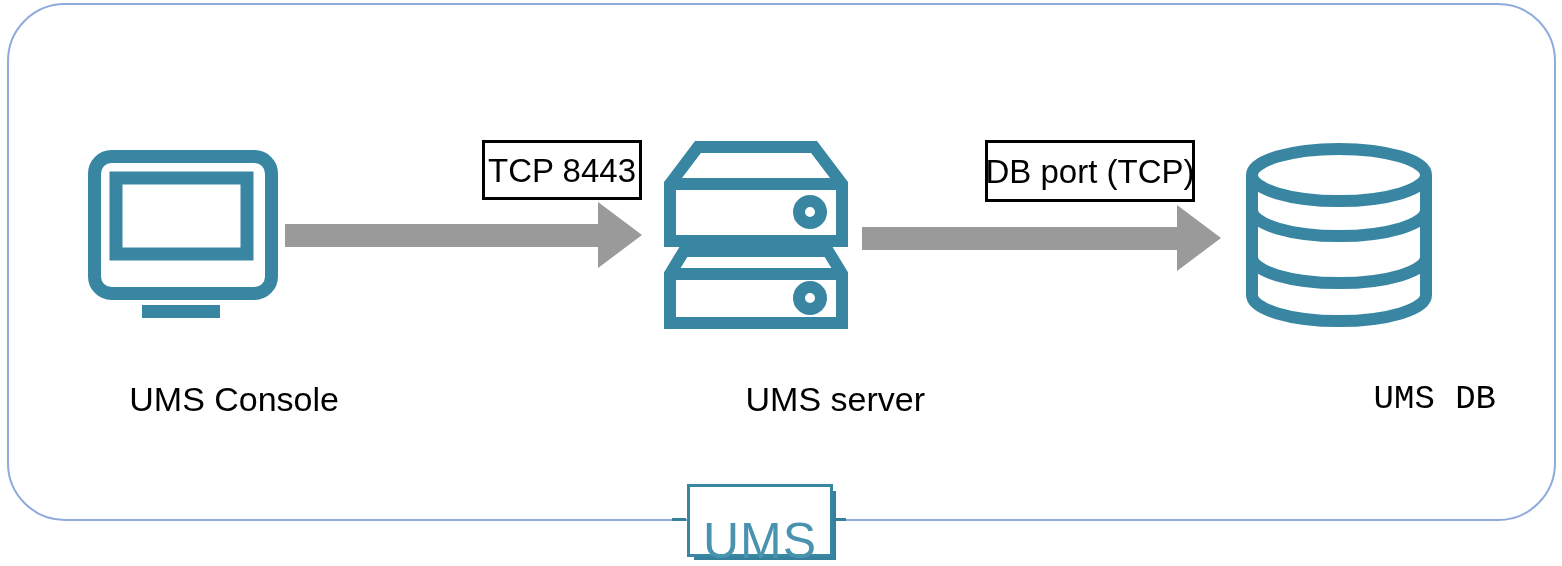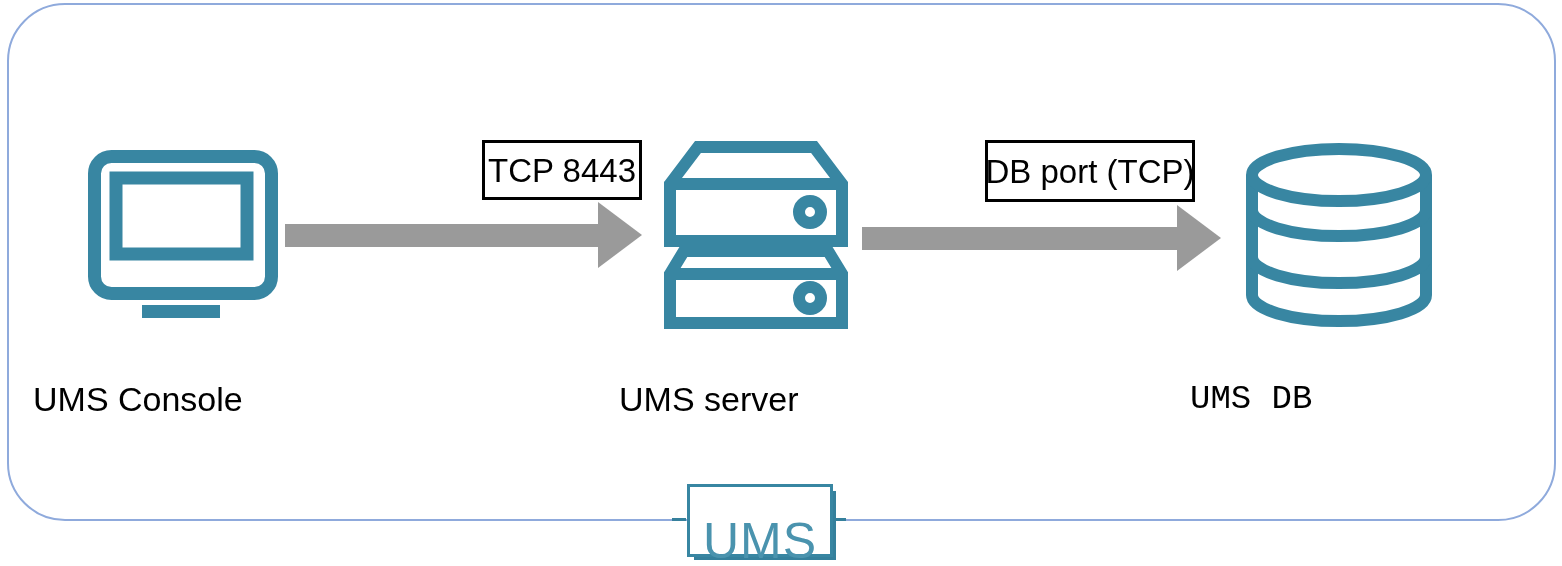--- a/index.html
+++ b/index.html
@@ -65,21 +65,21 @@
     font-size:33px;line-height:1;
     color:var(--label-text);
     white-space:nowrap;
   }
   .port-box-1{left:482px;top:140px;width:160px;height:60px;}
   .port-box-2{left:965px;top:140px;width:210px;height:62px;margin-left:20px;}
 
   
   .node-label{
     top:381px;width:306px;
-    text-align:left;
+    text-align:right;
     font-size:34px;line-height:1.1;
     color:var(--label-text);
     white-space:nowrap;
   }
   .label-console{left:33px;}
   .label-server{left:619px;}
   .label-db{left:1190px;font-family:Liberation Mono, monospace;}
 
   
   .ums-badge{

